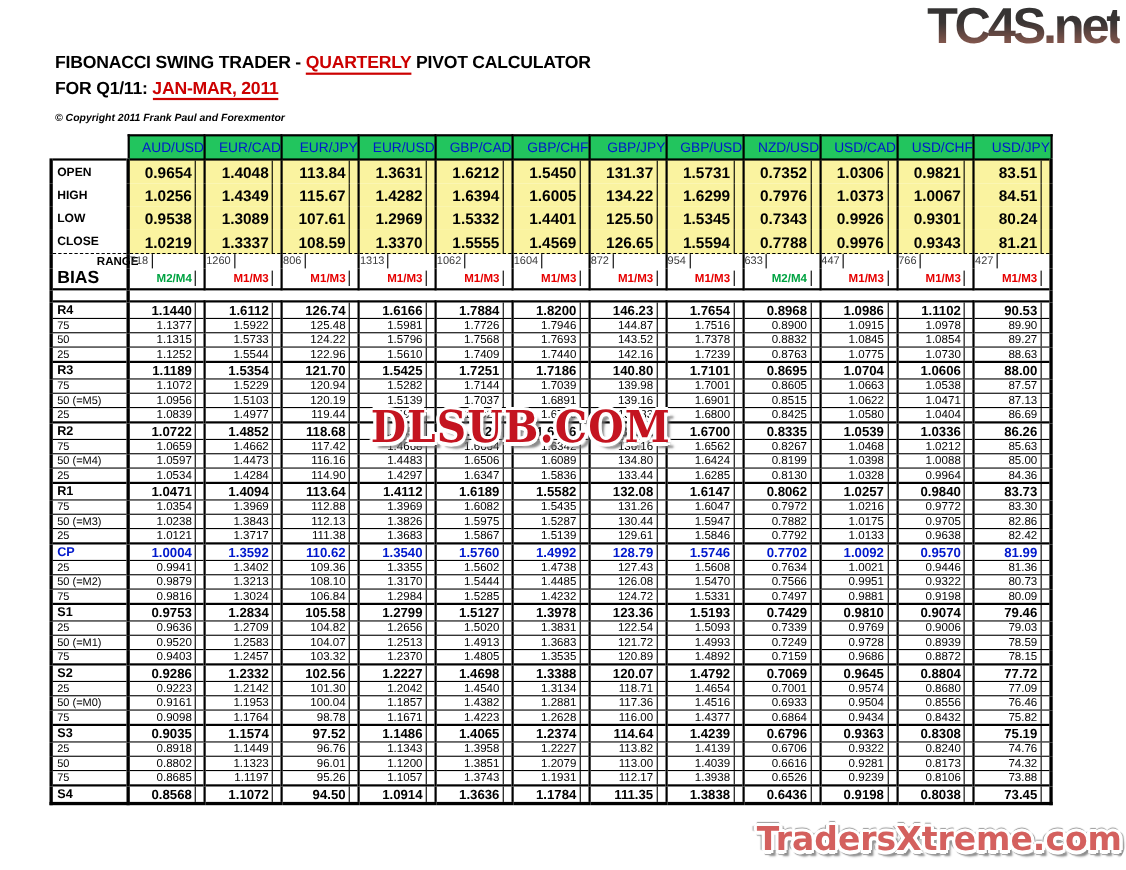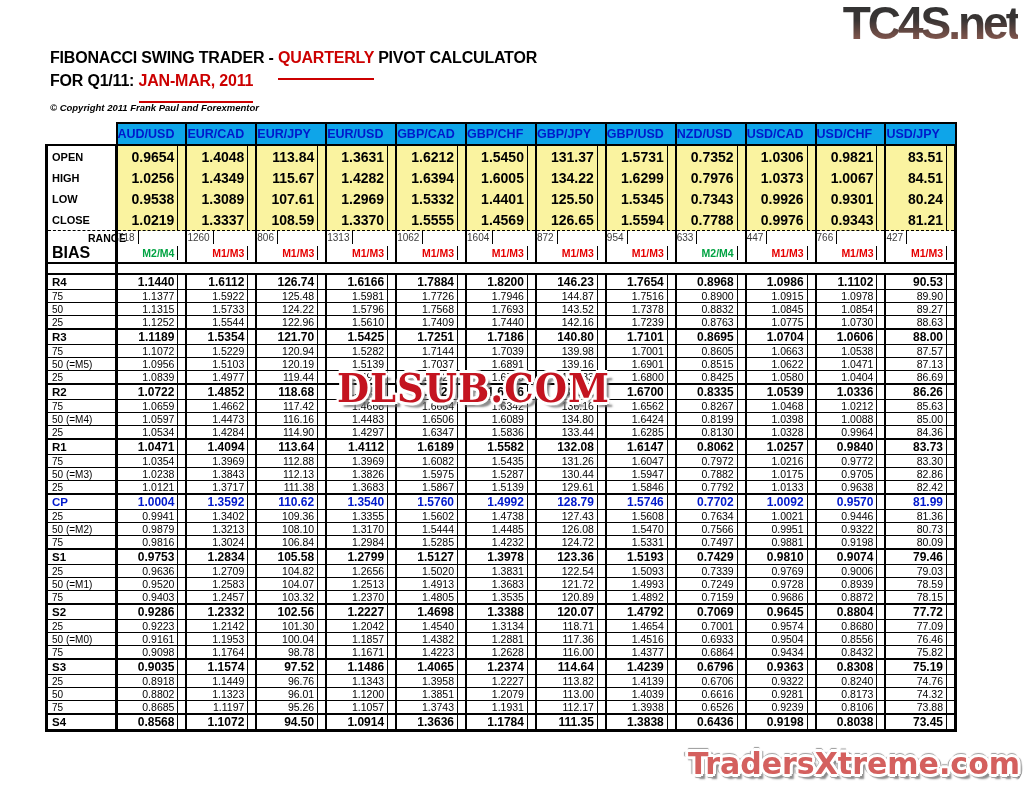--- a/index.html
+++ b/index.html
@@ -10,30 +10,30 @@
   .tc4s{position:absolute;top:0px;right:6px;font-size:46px;font-weight:bold;
         letter-spacing:-3px;color:#4b3b38;line-height:1.0;}
   @supports ((-webkit-background-clip:text) or (background-clip:text)){
     .tc4s{background:linear-gradient(180deg,#333 10%,#3a3534 45%,#8a5a50 90%,#936158);
           -webkit-background-clip:text;background-clip:text;color:transparent;}
   }
 
   
   .titleblock{position:absolute;left:50px;top:46px;}
   .tline{font-size:16px;font-weight:bold;letter-spacing:-0.2px;line-height:1.45;}
-  .red-u{color:var(--title_red,#cc0000);border-bottom:2.5px solid var(--title_red,#cc0000);padding-bottom:12px;margin-top:12px;}
+  .red-u{color:var(--title_red,#cc0000);border-bottom:2.5px solid var(--title_red,#cc0000);padding-bottom:0px;margin-top:12px;}
   .copyright{margin-top:10px;font-size:9.5px;font-weight:bold;font-style:italic;}
 
   
   .pivot{position:absolute;left:45px;top:122px;width:912px;border-collapse:collapse;
          table-layout:fixed;}
   .pivot col.c-lbl{width:70px;}
   .pivot th,.pivot td{padding:0;margin:0;}
-  .pivot thead th.h{border:2px solid var(--border_black,#000);height:20px;background:#0ea5e9;
-        color:var(--header_blue,#0018cc);font-size:12.5px;font-weight:bold;text-align:left;}
+  .pivot thead th.h{border:2px solid var(--border_black,#000);height:20px;background:#22c55e;
+        color:var(--header_blue,#0018cc);font-size:12.5px;font-weight:normal;text-align:right;}
   .pivot thead th.corner{border:none;background:transparent;}
 
   .pivot tbody td{border-left:2px solid var(--border_black,#000);border-right:2px solid var(--border_black,#000);}
   .pivot tbody td.lbl{border-left:3px solid var(--border_black,#000);border-right:3px solid var(--border_black,#000);
         text-align:left;padding-left:4px;font-weight:bold;vertical-align:middle;}
   .pivot tbody td:last-child{border-right:3px solid var(--border_black,#000);}
   .pivot tbody tr:first-child td{border-top:2.5px solid var(--border_black,#000);}
 
   .cv{display:flex;align-items:stretch;}
   .n{flex:1;display:flex;align-items:center;justify-content:flex-end;

